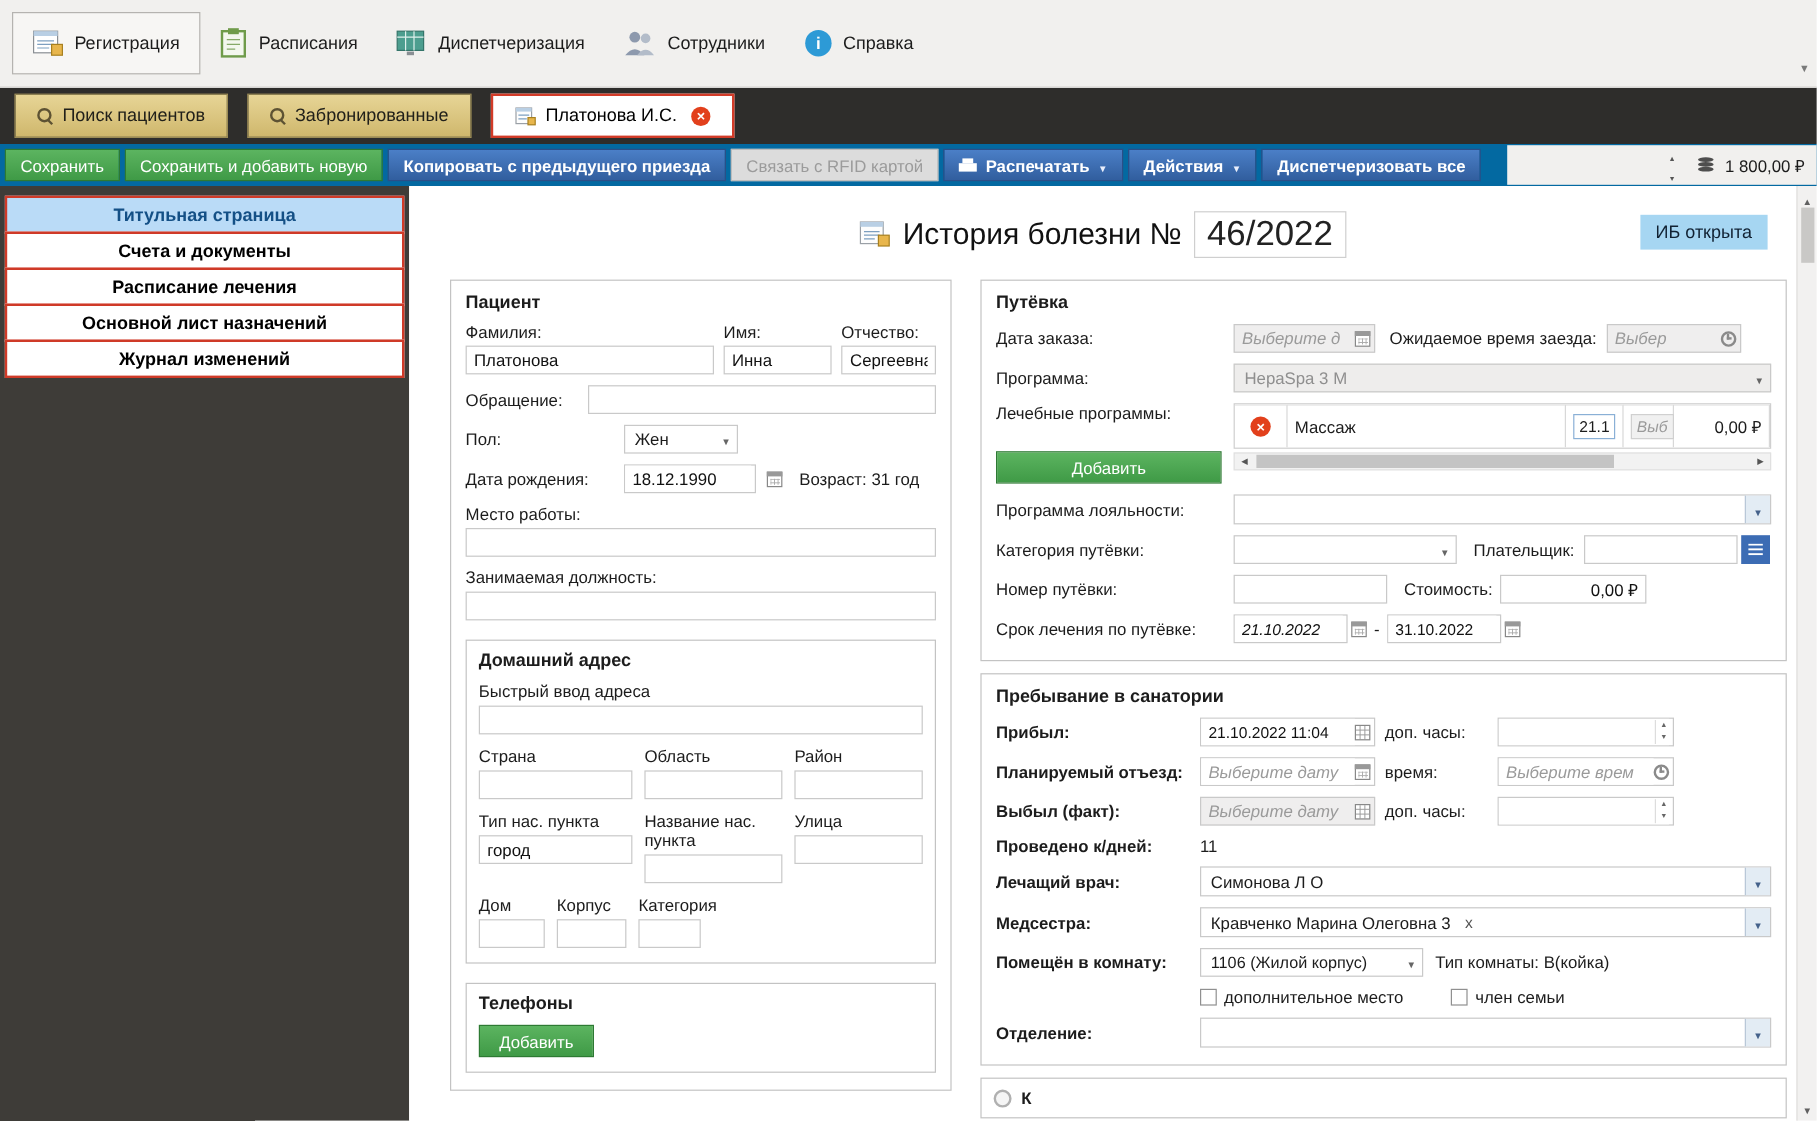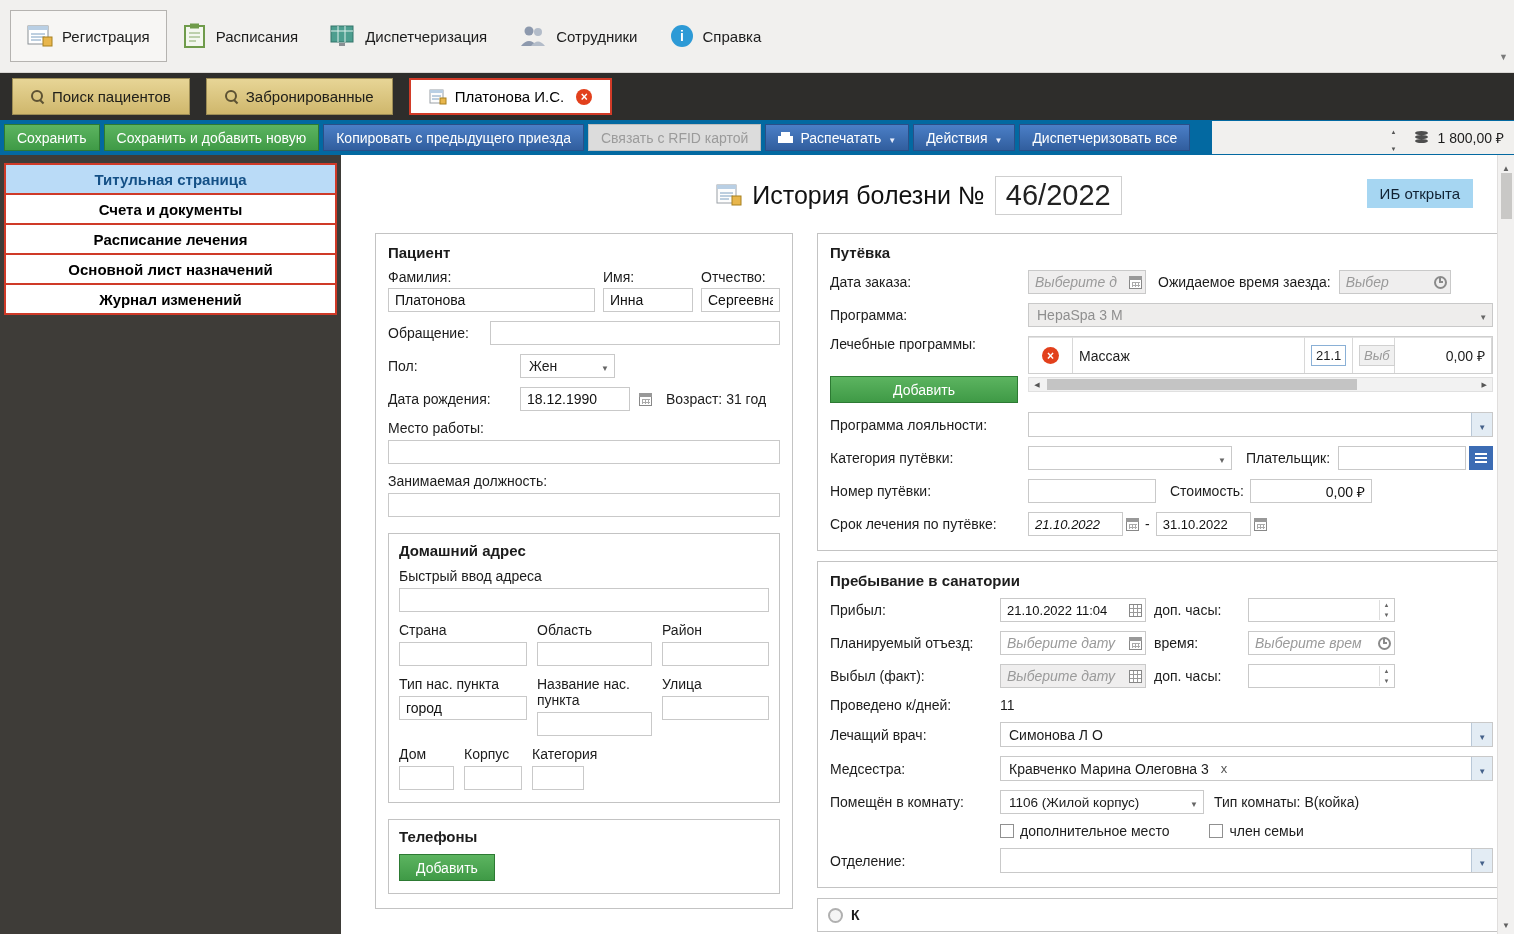--- a/index.html
+++ b/index.html
@@ -18,21 +18,21 @@
   .tab.tan { background:linear-gradient(#e7d596,#cfb76c); border:1px solid #9c8c55; color:#21201a; }
   .tab.active { background:#fff; border:2px solid #d23b28; color:#000; }
   .close-icon { width:16px; height:16px; border-radius:50%; background:#e2401c; color:#fff; display:flex; align-items:center; justify-content:center; font-size:12px; font-weight:bold; margin-left:4px; }
   .close-icon::after { content:"×"; }
 
   
   .toolbar { height:35px; background:#0369a1; display:flex; align-items:center; }
   .toolbar-buttons { display:flex; align-items:center; gap:4px; padding:0 0 0 4px; }
   .btn { height:27px; display:flex; align-items:center; gap:7px; padding:0 12px; font-size:14px; color:#fff; white-space:nowrap; cursor:default; }
   .btn.green { background:linear-gradient(#5cb460,#3f9a46); border:1px solid #2d7a33; }
-  .btn.blue  { background:linear-gradient(#4b7fc7,#315e9e); border:1px solid #2a4f88; }
+  .btn.blue  { background:linear-gradient(#4b7fc7,#315e9e); border:1px solid #2a4f88;font-weight:bold; }
   .btn.disabled { background:#dcdcdc; color:#9b9b9b; border:1px solid #bdbdbd; }
   .caret::after { content:"▼"; font-size:8px; color:inherit; }
   .btn .caret::after { color:#e8eefc; }
   .toolbar-fill { flex:1; background:#f1f0ee; display:flex; align-items:center; justify-content:flex-end; gap:8px; padding:0 10px; margin-left:22px; }
   .mini-scroll { display:flex; flex-direction:column; gap:1px; margin-right:10px; }
   .ms-up::after { content:"▲"; font-size:6px; color:#555; }
   .ms-down::after { content:"▼"; font-size:6px; color:#555; }
   .coins-icon { width:15px; height:15px; position:relative; }
   .coins-icon::before { content:""; position:absolute; left:1px; top:1px; width:13px; height:4px; background:#4e4e4e; border-radius:50%; box-shadow:0 4px 0 #4e4e4e, 0 8px 0 #4e4e4e; }
   .balance { font-size:14px; color:#1c1c1c; }
@@ -86,21 +86,21 @@
 
   .name-grid { display:grid; grid-template-columns:207px 90px 1fr; column-gap:8px; row-gap:3px; margin-top:8px; }
   .addr-cols { display:flex; gap:10px; margin-top:10px; align-items:flex-start; }
   .addr-col { display:flex; flex-direction:column; gap:4px; }
 
   .btn-green-sm { background:linear-gradient(#5cb460,#3f9a46); border:1px solid #2d7a33; color:#fff; font-size:14px; height:27px; display:inline-flex; align-items:center; justify-content:center; padding:0 16px; cursor:default; }
 
   
   .vrow { display:flex; align-items:center; margin-top:9px; }
   .vlabel { width:198px; flex-shrink:0; font-size:14px; }
-  .slabel { width:170px; flex-shrink:0; font-size:14px; }
+  .slabel { width:170px; flex-shrink:0; font-size:14px;font-weight:bold; }
 
   
   .ptable { border:1px solid #cfcfcf; overflow:hidden; }
   .trow { display:flex; align-items:stretch; }
   .trow.th { background:#f3f3f2; font-weight:bold; }
   .tc { border-right:1px solid #d8d8d8; padding:5px 6px; display:flex; align-items:center; font-size:14px; }
   .trow.th .tc { height:30px; }
   .trow.td .tc { height:36px; border-top:1px solid #e2e2e2; }
   .c0 { width:44px; justify-content:center; }
   .c1 { width:232px; justify-content:space-between; }
@@ -149,21 +149,21 @@
 
   .chk { display:flex; align-items:center; gap:6px; font-size:14px; }
   .chk .box { width:14px; height:14px; border:1px solid #909090; background:#fff; display:inline-block; }
   .nurse-x { margin-left:12px; color:#555; font-size:13px; }
 
   .footer-partial { margin-top:10px; border:1px solid #c3c3c3; padding:6px 10px; display:flex; align-items:center; gap:8px; height:34px; overflow:hidden; }
   .radio-icon { width:15px; height:15px; border:2px solid #b0b0b0; border-radius:50%; background:#f5f5f5; flex-shrink:0; }
   .footer-label { font-weight:bold; white-space:nowrap; }
 
   .w95{width:95px;flex-shrink:0} .w112{width:112px;flex-shrink:0} .w118{width:118px;flex-shrink:0} .w128{width:128px;flex-shrink:0} .w146{width:146px;flex-shrink:0}
-  .w147{width:147px;flex-shrink:0} .w186{width:204px;flex-shrink:0}
+  .w147{width:147px;flex-shrink:0} .w186{width:186px;flex-shrink:0}
   .ml8{margin-left:8px} .ml10{margin-left:10px} .ml12{margin-left:12px} .ml14{margin-left:14px}
   .lw96{width:96px;flex-shrink:0} .lw126{width:126px;flex-shrink:0} .lw86{width:86px;flex-shrink:0}
   .days-val { font-size:14px; }
   .topcell { display:flex; flex-direction:column; align-items:flex-start; }
 </style>
 </head>
 <body>
 
 <div class="topbar">
   <div class="topbar-item active">

